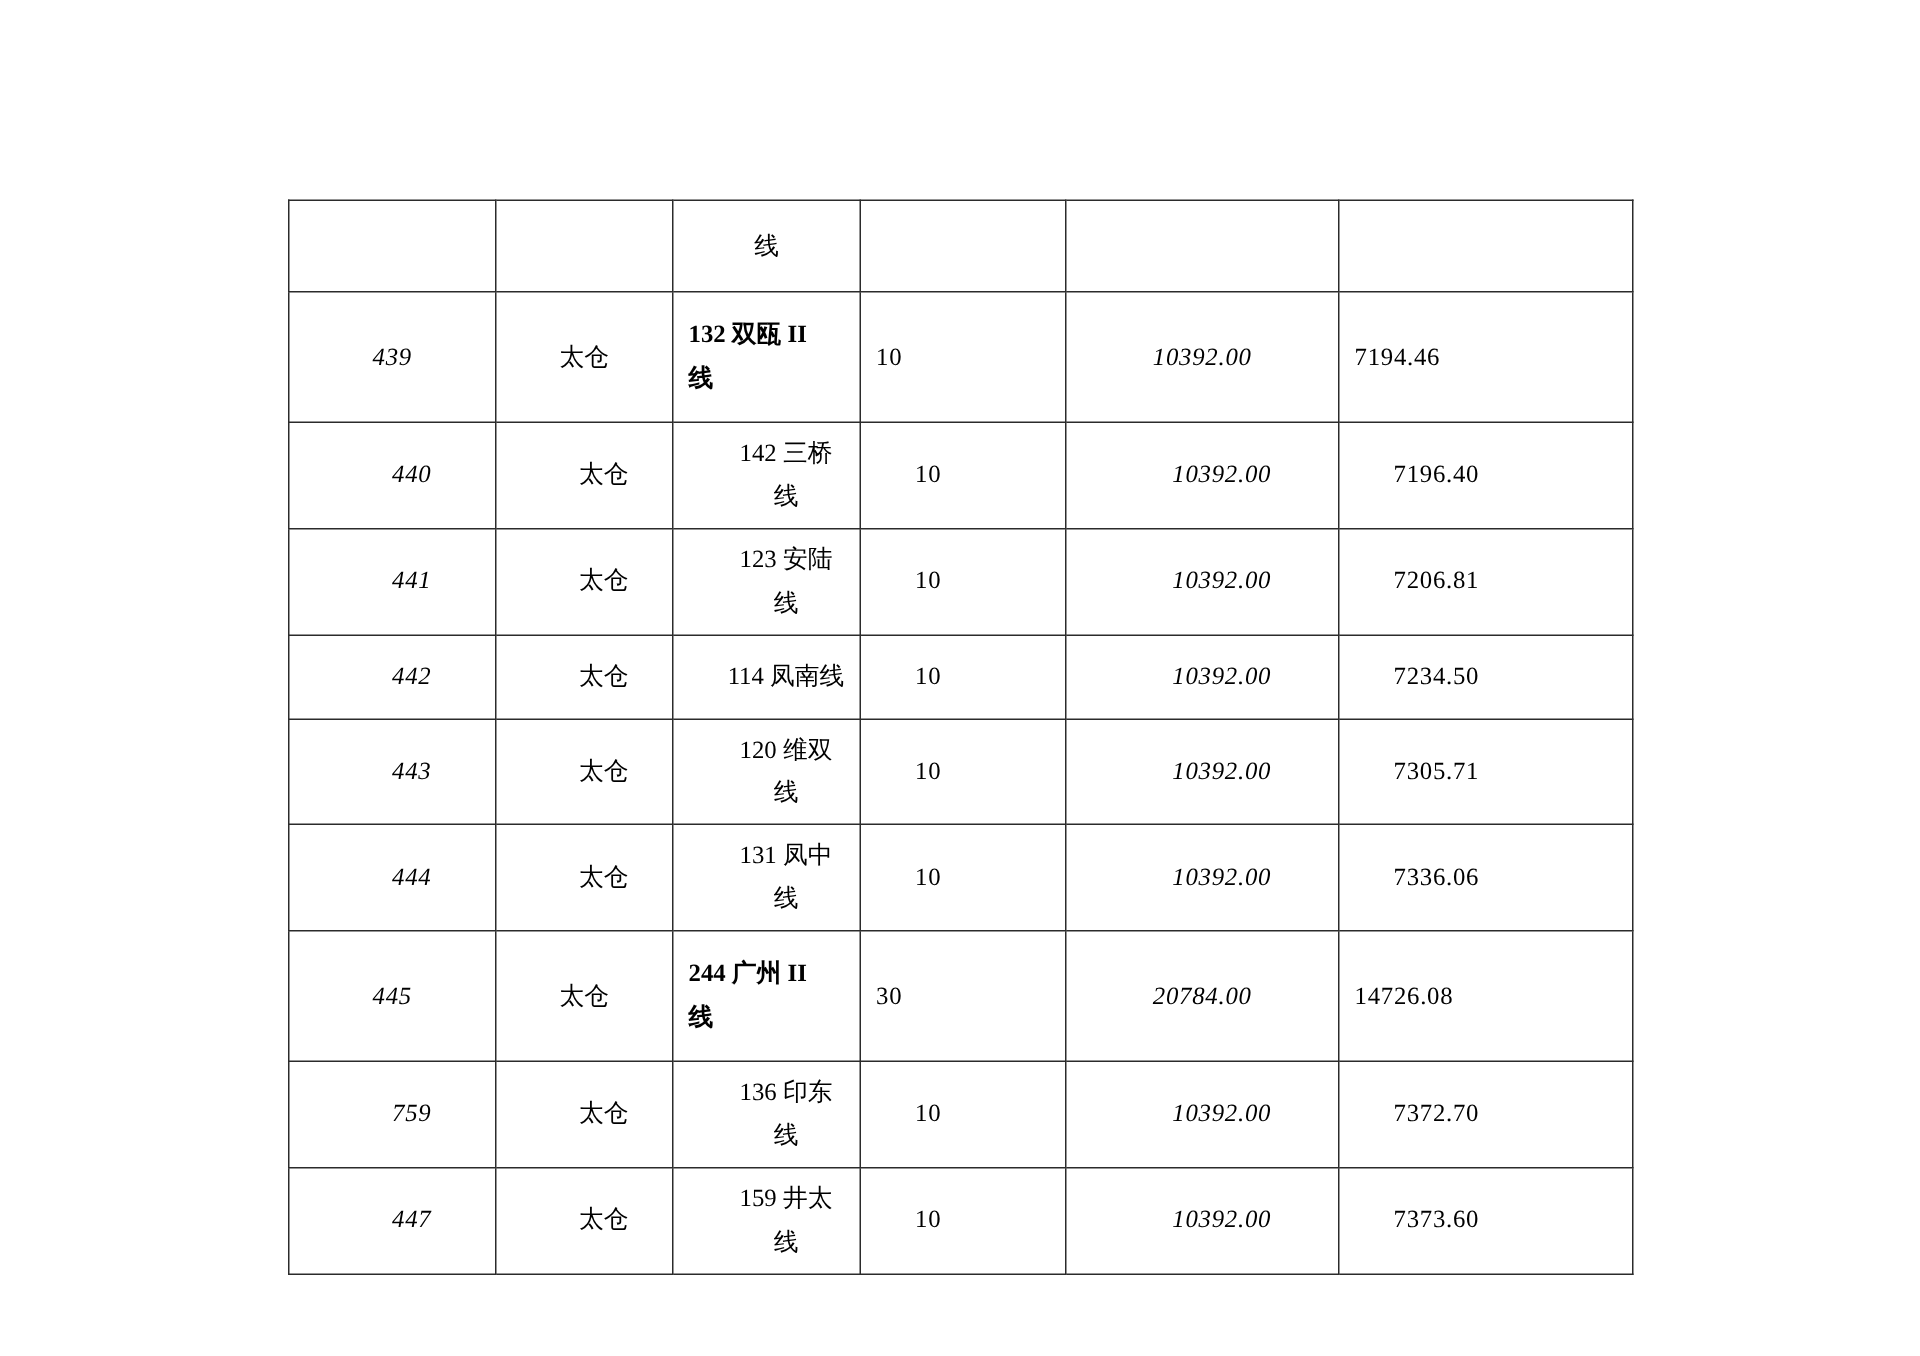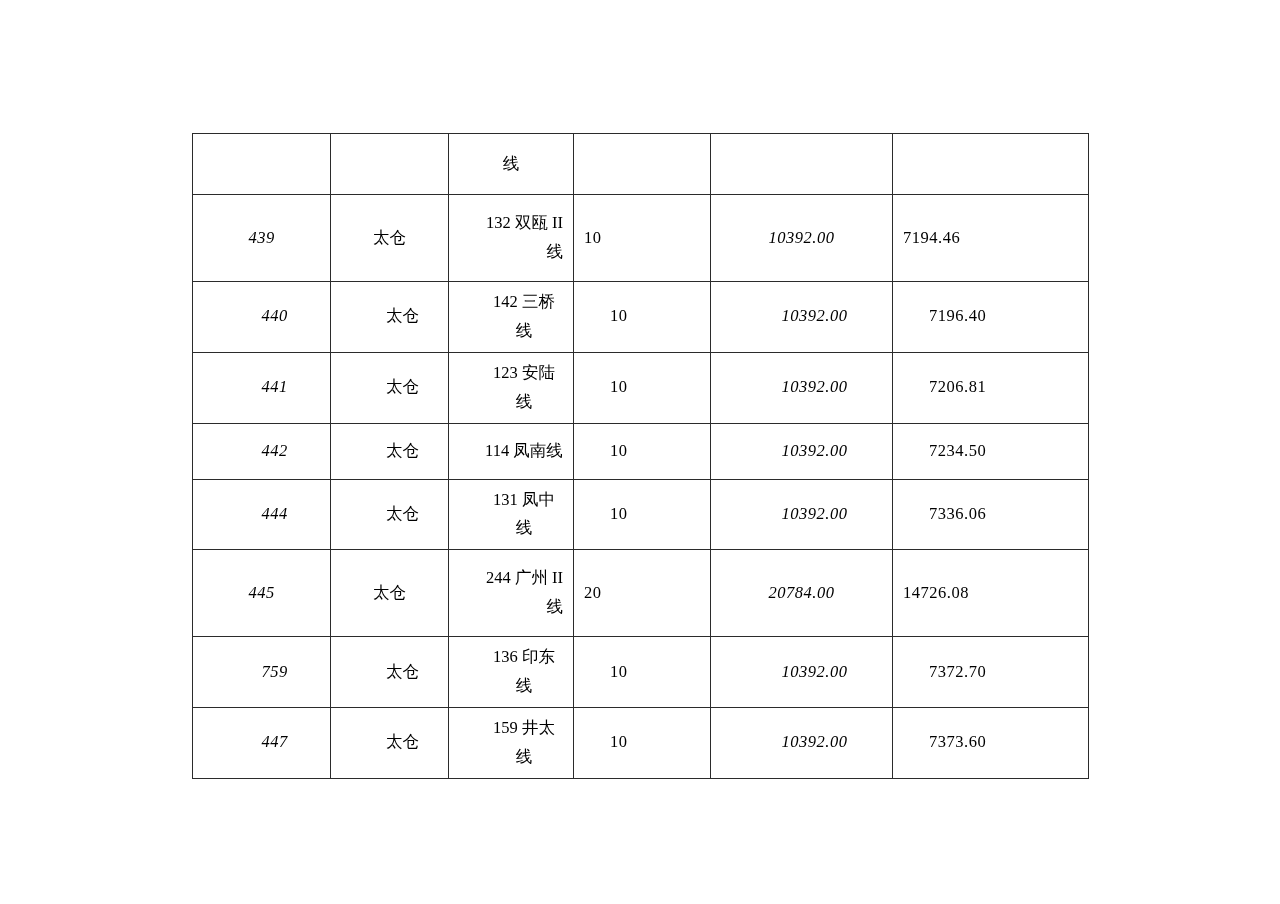--- a/index.html
+++ b/index.html
@@ -64,21 +64,22 @@
   .cjk {
     font-family: "DejaVu Sans", "Liberation Sans", sans-serif;
     font-size: 16px;
   }
   .num {
     font-family: "Liberation Serif", "DejaVu Serif", serif;
     letter-spacing: 0.5px;
   }
   .wrapline {
     display: block;
-    text-align: right;
+    text-align: left;
+    font-weight: bold;
   }
 </style>
 </head>
 <body>
 
 <div class="page">
   <div class="table-wrap">
     <table class="doc-table">
       <colgroup>
         <col class="c0">
@@ -130,38 +131,46 @@
 
         <tr class="short">
           <td class="idx num">442</td>
           <td class="region cjk">太仓</td>
           <td class="line cjk">114 凤南线</td>
           <td class="qty num">10</td>
           <td class="amt num">10392.00</td>
           <td class="val num">7234.50</td>
         </tr>
 
+        <tr class="short">
+          <td class="idx num">443</td>
+          <td class="region cjk">太仓</td>
+          <td class="line cjk">120 维双线</td>
+          <td class="qty num">10</td>
+          <td class="amt num">10392.00</td>
+          <td class="val num">7305.71</td>
+        </tr>
 
         <tr class="short">
           <td class="idx num">444</td>
           <td class="region cjk">太仓</td>
           <td class="line cjk">131 凤中线</td>
           <td class="qty num">10</td>
           <td class="amt num">10392.00</td>
           <td class="val num">7336.06</td>
         </tr>
 
         <tr class="tall">
           <td class="idx num">445</td>
           <td class="region cjk">太仓</td>
           <td class="line cjk">
             <span class="wrapline">244 广州 II</span>
             <span class="wrapline">线</span>
           </td>
-          <td class="qty num">20</td>
+          <td class="qty num">30</td>
           <td class="amt num">20784.00</td>
           <td class="val num">14726.08</td>
         </tr>
 
         <tr class="short">
           <td class="idx num">759</td>
           <td class="region cjk">太仓</td>
           <td class="line cjk">136 印东线</td>
           <td class="qty num">10</td>
           <td class="amt num">10392.00</td>

